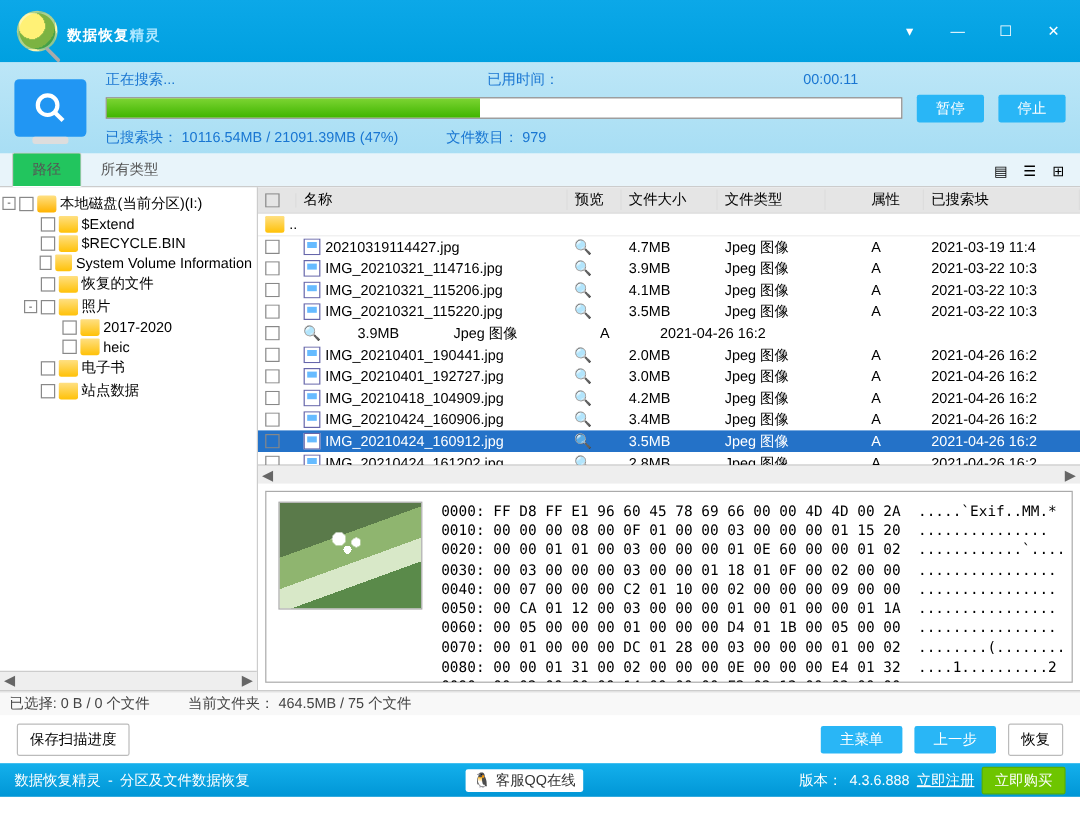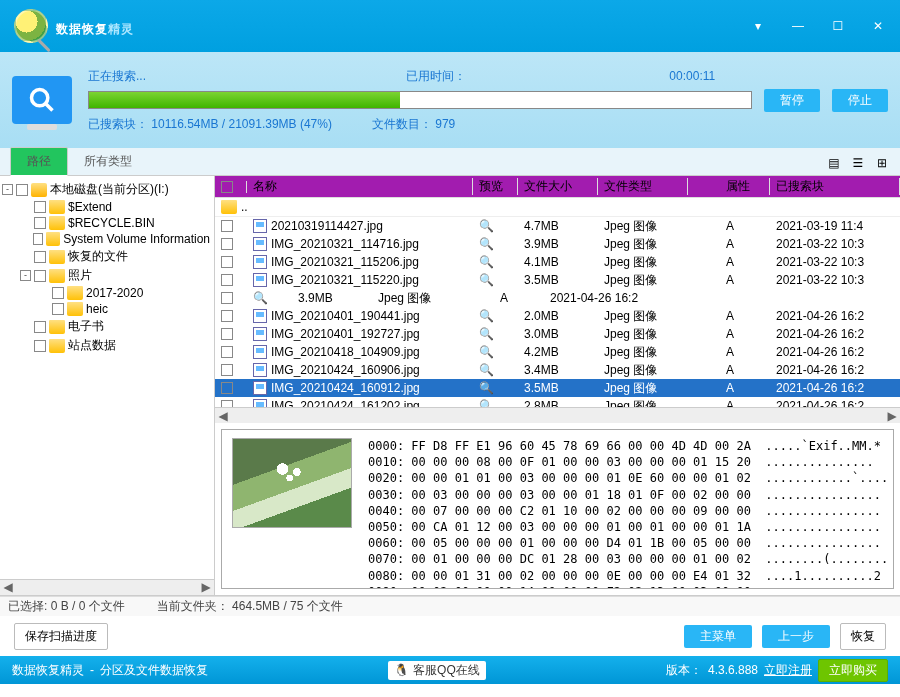--- a/index.html
+++ b/index.html
@@ -9,21 +9,21 @@
 .titlebar { height:52px; background:linear-gradient(#0ca8e8,#00a0e0); display:flex; align-items:center; padding:0 14px; }
 .logo { display:flex; align-items:center; gap:8px; }
 .logo-icon { width:34px; height:34px; border-radius:50%; background:radial-gradient(circle at 35% 35%,#fff176 0 40%,#7cb342 40% 70%,#43a047 70% 100%); position:relative; border:2px solid rgba(255,255,255,.4); }
 .logo-icon::after { content:""; position:absolute; right:-6px; bottom:-6px; width:16px; height:3px; background:#aaa; transform:rotate(45deg); border-radius:2px; }
 .logo-text { color:#fff; font-size:22px; font-weight:bold; letter-spacing:1px; }
 .logo-text .accent { color:#aee7ff; }
 .winbtns { margin-left:auto; display:flex; gap:24px; }
 .winbtn { width:16px; height:16px; color:#fff; cursor:pointer; display:flex; align-items:center; justify-content:center; }
 
 
-.searchbar { height:96px; background:linear-gradient(#bce6f7,#a8def4); display:flex; align-items:center; padding:0 12px; gap:16px; }
+.searchbar { height:76px; background:linear-gradient(#bce6f7,#a8def4); display:flex; align-items:center; padding:0 12px; gap:16px; }
 .monitor { width:60px; height:48px; background:#2196f3; border-radius:4px; display:flex; align-items:center; justify-content:center; position:relative; }
 .monitor::after { content:""; position:absolute; bottom:-6px; left:15px; width:30px; height:6px; background:#ddd; border-radius:2px; }
 .monitor svg { width:28px; height:28px; stroke:#fff; fill:none; stroke-width:3; }
 .progress-area { flex:1; display:flex; flex-direction:column; gap:4px; }
 .prog-row1 { display:flex; gap:60px; color:#1976d2; }
 .prog-row1 span:nth-child(2){ margin-left:200px; }
 .progbar-row { display:flex; align-items:center; gap:12px; }
 .progbar { flex:1; height:18px; border:1px solid #888; background:#fff; position:relative; }
 .progfill { height:100%; width:47%; background:linear-gradient(#7cd432,#3fb500); }
 .btn-blue { background:#29b6f6; color:#fff; border:none; padding:3px 16px; border-radius:2px; cursor:pointer; }
@@ -45,21 +45,21 @@
 .tree-row.sel { background:#d0d0d0; }
 .expander { width:11px; height:11px; border:1px solid #888; display:inline-flex; align-items:center; justify-content:center; font-size:9px; line-height:1; color:#444; }
 .expander.blank { border:none; }
 .chk { width:12px; height:12px; border:1px solid #888; display:inline-block; }
 .fico { width:16px; height:14px; display:inline-block; }
 .fico.drive { background:linear-gradient(#ffe082,#ffb300); border-radius:2px; }
 .fico.folder { background:linear-gradient(#ffe082,#ffc107); border-radius:1px 1px 2px 2px; position:relative; }
 
 
 .files { flex:1; display:flex; flex-direction:column; overflow:hidden; }
-.fhead { display:flex; background:#a21caf; border-bottom:1px solid #ddd; height:22px; align-items:center; }
+.fhead { display:flex; background:#e5e5e5; border-bottom:1px solid #ddd; height:22px; align-items:center; }
 .fhead > div { padding:0 6px; border-right:1px solid #ddd; overflow:hidden; white-space:nowrap; }
 .col-chk { width:32px; display:flex; align-items:center; gap:2px; }
 .col-name { flex:1; }
 .col-prev { width:45px; }
 .col-size { width:80px; }
 .col-type { width:90px; }
 .col-attr { width:50px;margin-left:32px; }
 .col-date { width:130px; }
 .updir { display:flex; align-items:center; padding:2px 6px; gap:4px; border-bottom:1px solid #eee; cursor:pointer; }
 .frows { flex:1; overflow:auto; }

